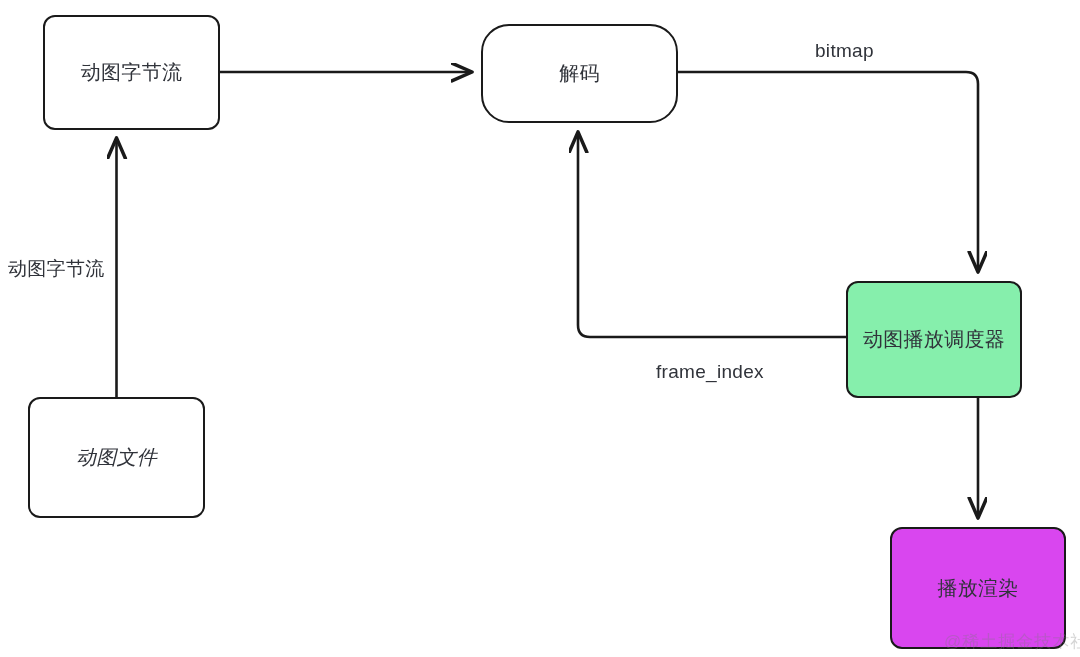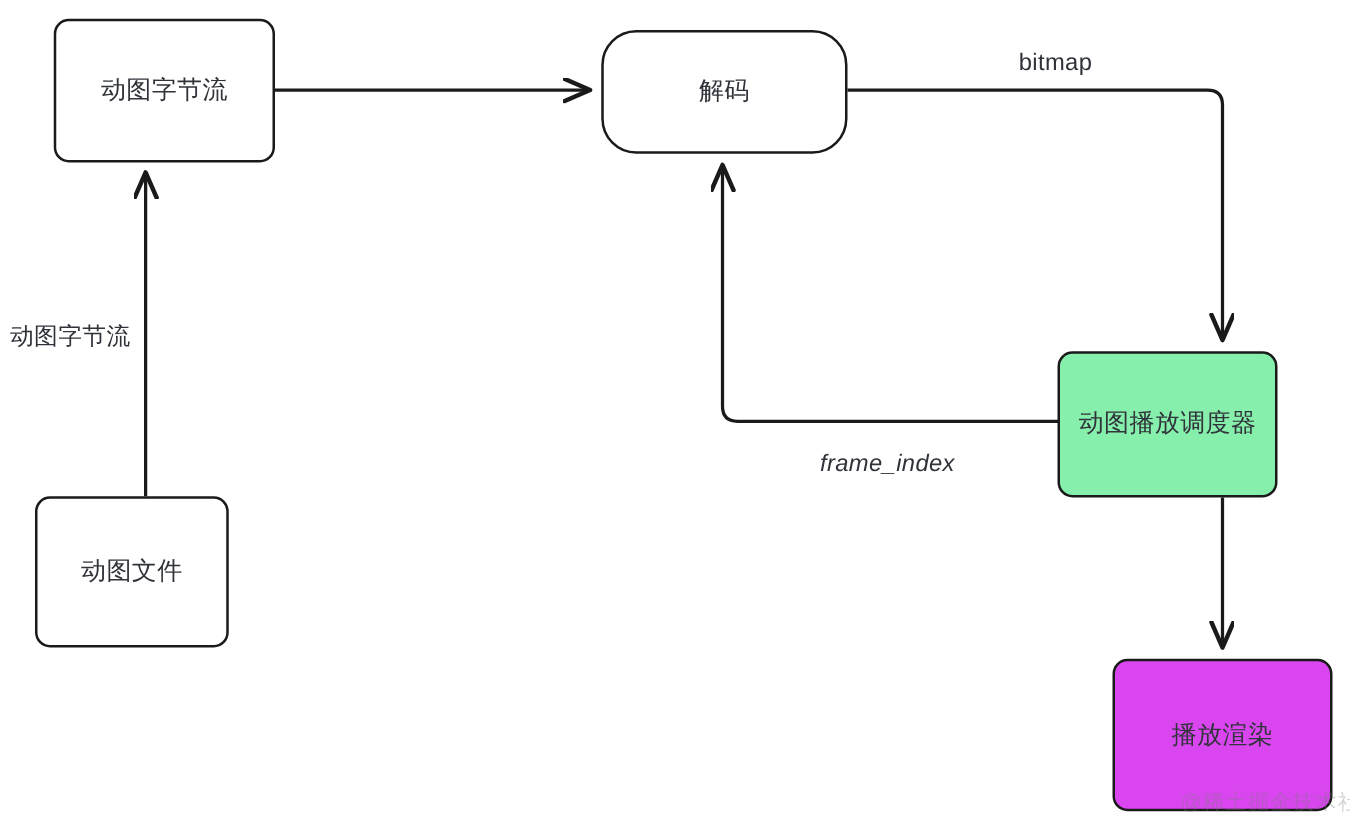--- a/index.html
+++ b/index.html
@@ -86,29 +86,29 @@
   </div>
 
   <div class="node" style="left:481px; top:24px; width:197px; height:99px; background:#ffffff;border-radius:28px;">
     <span class="node-line">解码</span>
   </div>
 
   <div class="node" style="left:846px; top:281px; width:176px; height:117px; background:#86efac;">
     <span class="node-line">动图播放调度器</span>
   </div>
 
-  <div class="node" style="left:28px; top:397px; width:155px; height:121px; background:#ffffff;">
+  <div class="node" style="left:28px; top:397px; width:177px; height:121px; background:#ffffff;font-style:italic;">
     <span class="node-line">动图文件</span>
   </div>
 
   <div class="node" style="left:890px; top:527px; width:176px; height:122px; background:#d946ef;">
     <span class="node-line">播放渲染</span>
   </div>
 
   <div class="edge-label" style="left:8px; top:256px;">动图字节流</div>
 
   <div class="edge-label" style="left:815px; top:30px;margin-top:10px;">bitmap</div>
 
-  <div class="edge-label" style="left:656px; top:361px;font-style:italic;">frame_index</div>
+  <div class="edge-label" style="left:656px; top:361px;">frame_index</div>
 
   <div class="watermark" style="left:944px; top:630px;">@稀土掘金技术社区</div>
 
 </div>
 
 </body></html>

